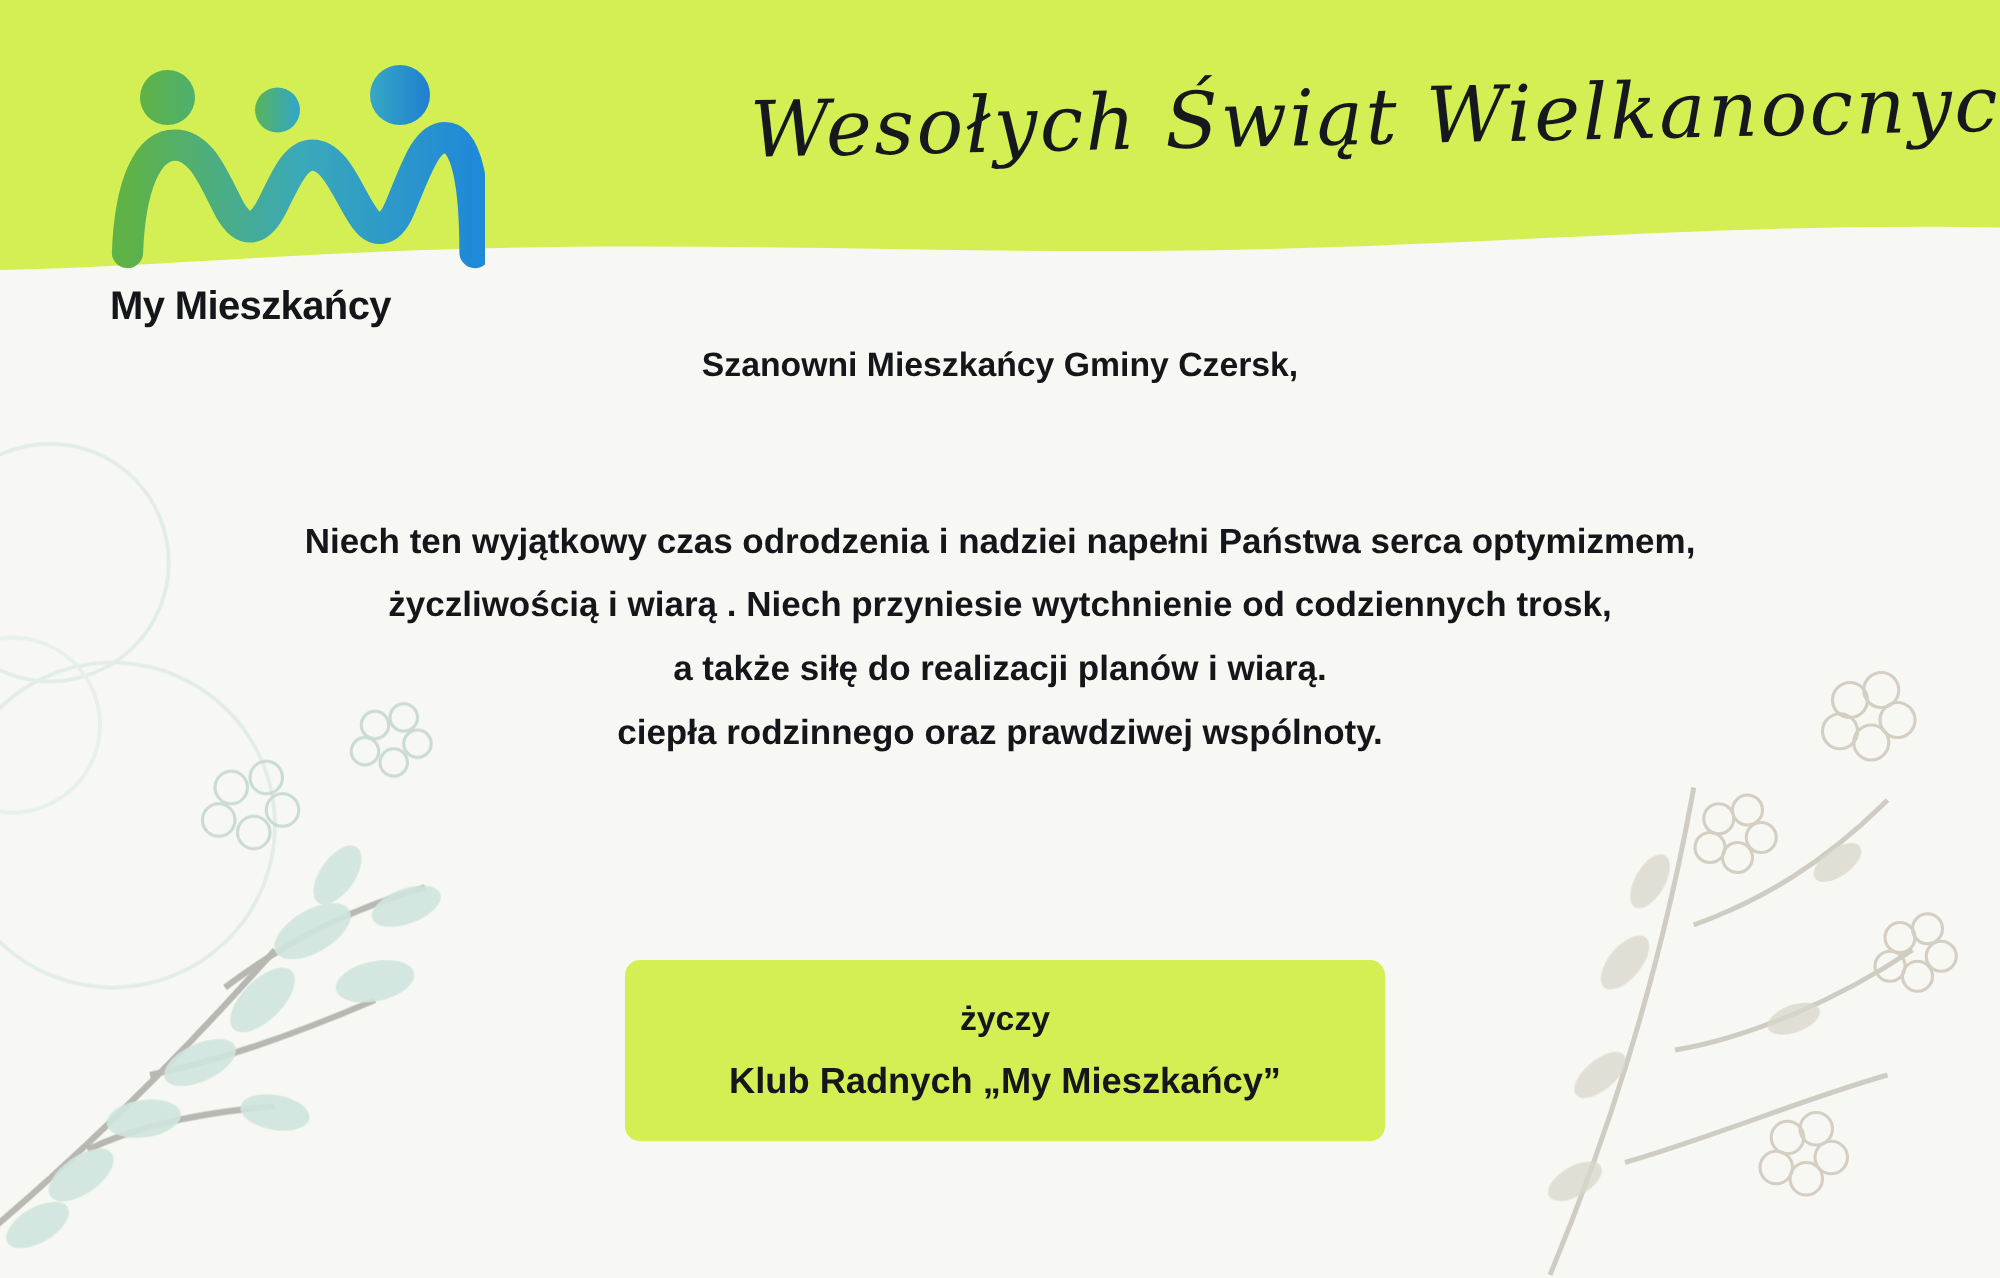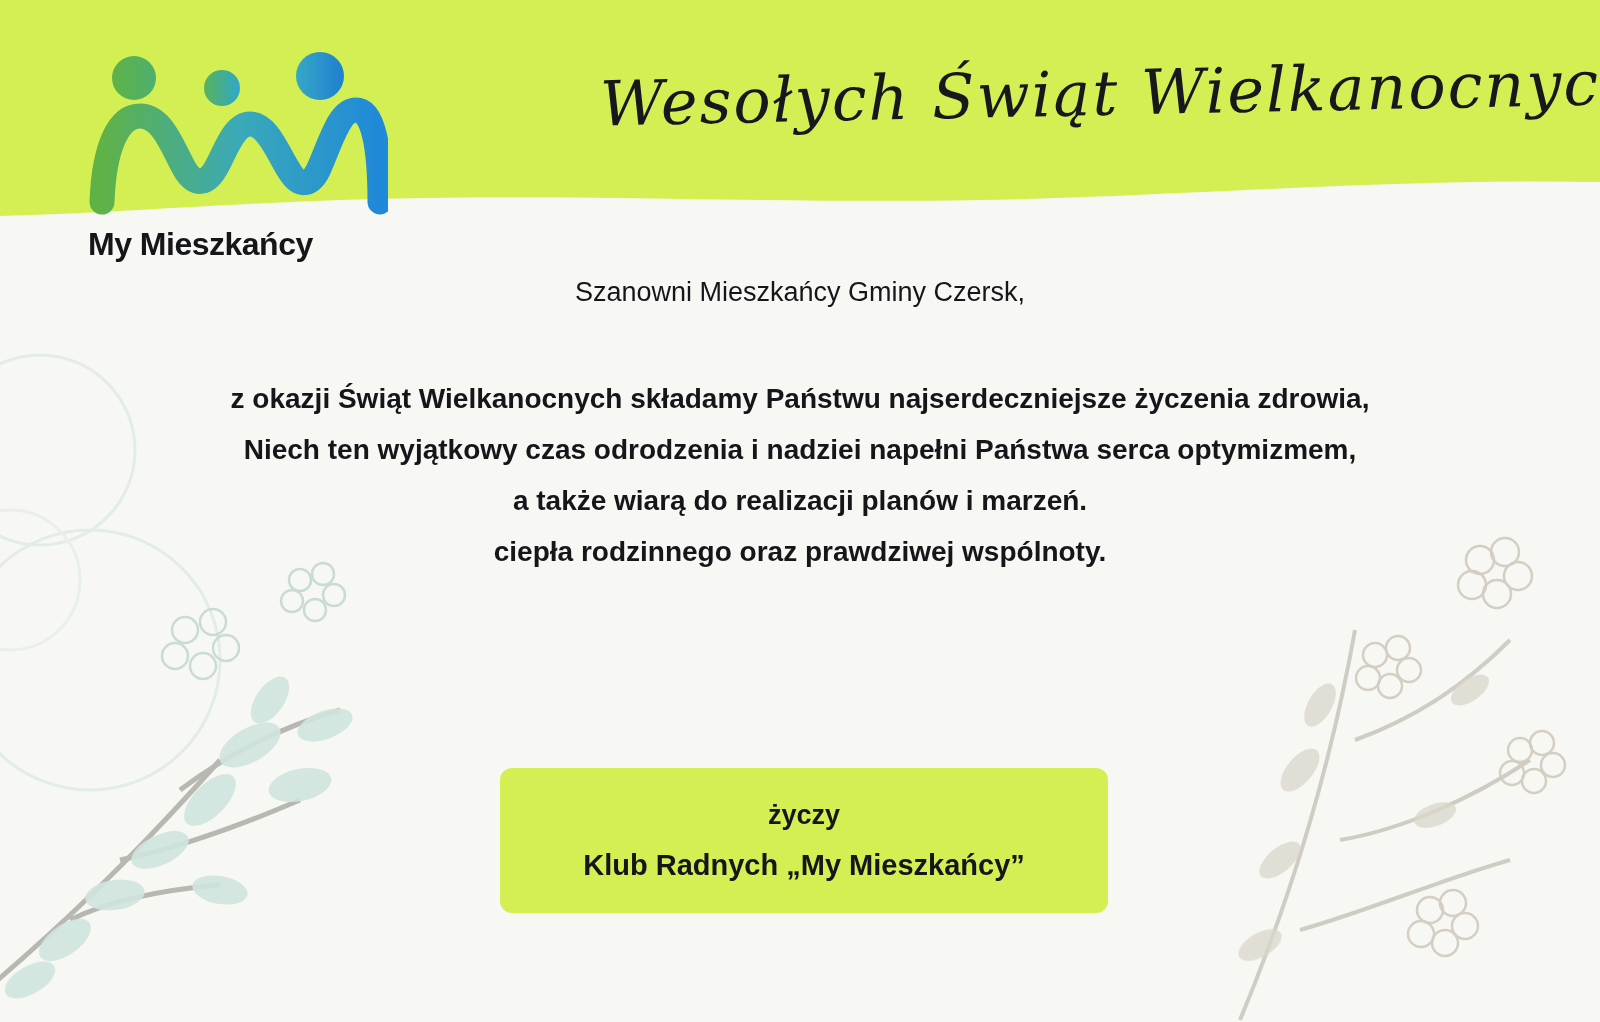--- a/index.html
+++ b/index.html
@@ -106,23 +106,23 @@
     position: absolute;
     z-index: 4;
     top: 275px;
     left: 0;
     width: 1600px;
     text-align: center;
     color: #14161a;
   }
   .salutation {
     font-size: 27px;
-    font-weight: 400;
+    font-weight: 700;
     line-height: 1.3;
-    margin-bottom: 64px;
+    margin-bottom: 98px;
   }
   .body-lines {
     font-size: 28px;
     font-weight: 700;
     line-height: 1.82;
   }
   .body-lines .line {
     display: block;
     white-space: nowrap;
   }
@@ -275,23 +275,23 @@
       <circle cx="232" cy="26" r="24" fill="url(#gradC)"></circle>
 
       <path d="M14 152 C 16 98, 30 66, 52 66 C 74 66, 84 96, 96 118 C 106 136, 118 136, 128 118 C 138 100, 146 74, 162 74 C 180 74, 190 104, 202 122 C 212 138, 224 136, 232 116 C 244 88, 252 60, 268 60 C 286 60, 292 100, 292 152" fill="none" stroke="url(#gradArm)" stroke-width="25" stroke-linecap="round" stroke-linejoin="round"></path>
     </svg>
     <div class="logo-text">My Mieszkańcy</div>
   </div>
 
   <div class="content">
     <div class="salutation">Szanowni Mieszkańcy Gminy Czersk,</div>
     <div class="body-lines">
-      <span class="line">z okazji Świąt Wielkanocnych składamy Państwu najserdeczniejsze życzenia zdrowia,</span>
       <span class="line">Niech ten wyjątkowy czas odrodzenia i nadziei napełni Państwa serca optymizmem,</span>
-      <span class="line">a także wiarą do realizacji planów i marzeń.</span>
+      <span class="line">życzliwością i wiarą . Niech przyniesie wytchnienie od codziennych trosk,</span>
+      <span class="line">a także siłę do realizacji planów i wiarą.</span>
       <span class="line">ciepła rodzinnego oraz prawdziwej wspólnoty.</span>
     </div>
   </div>
 
   <div class="sign-box">
     <div class="sign-line1">życzy</div>
     <div class="sign-line2">Klub Radnych „My Mieszkańcy”</div>
   </div>
 
 </div>

